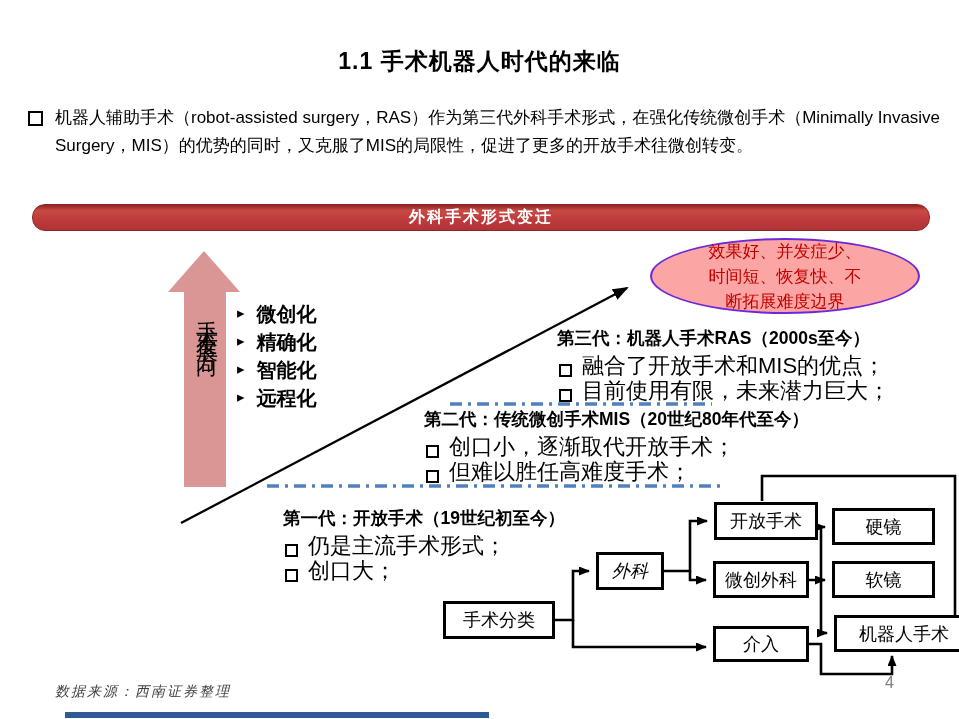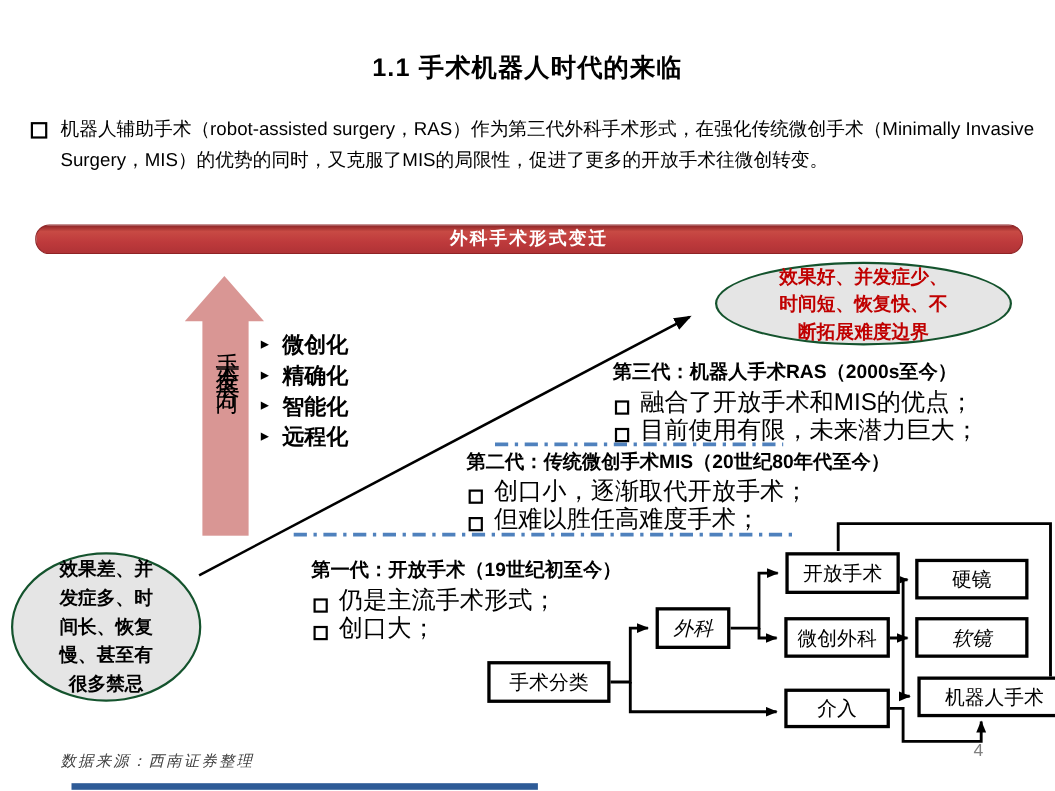--- a/index.html
+++ b/index.html
@@ -17,22 +17,22 @@
   svg.overlay{position:absolute;left:0;top:0;width:959px;height:719px;pointer-events:none;}
   
   .arrow-head{top:251px;left:168px;width:0;height:0;border-left:36px solid transparent;
               border-right:36px solid transparent;border-bottom:41px solid #d99694;}
   .arrow-shaft{top:291px;left:184px;width:42px;height:196px;background:#d99694;}
   .vlabel{top:303px;left:192px;width:30px;writing-mode:vertical-rl;text-orientation:upright;
           font-size:22px;letter-spacing:7px;font-weight:500;}
   .trend{top:300px;left:237px;font-size:20px;font-weight:bold;line-height:28px;}
   .trend .ti{display:flex;align-items:center;}
   .trend .tm{font-size:15px;margin-right:12px;transform:translateY(-1px);}
-  .ellipse{border-radius:50%;background:#e5e5e5;border:2px solid #14532d;box-sizing:border-box;
-           display:flex;align-items:center;justify-content:center;text-align:center;white-space:pre-line;font-weight:bold;}
+  .ellipse{border-radius:50%;background:#fca5a5;border:2px solid #6d28d9;box-sizing:border-box;
+           display:flex;align-items:center;justify-content:center;text-align:center;white-space:pre-line;}
   .ell-top{top:238px;left:650px;width:270px;height:76px;color:#c00000;font-size:17px;line-height:25px;}
   .ell-bot{top:502px;left:10px;width:173px;height:136px;color:#000;font-size:17px;line-height:26px;}
   .gen .gt{font-weight:bold;font-size:17.5px;margin-bottom:4px;}
   .gen .gi{display:flex;align-items:flex-end;font-size:22px;line-height:23px;margin-bottom:2px;}
   .gen .sq{flex:none;width:9px;height:9px;border:2.2px solid #000;margin:5px 10px 0 2px;}
   .gen1{top:506px;left:283px;}
   .gen2{top:407px;left:424px;}
   .gen3{top:326px;left:557px;}
   .fbox{border:3px solid #000;background:#fff;box-sizing:border-box;display:flex;align-items:center;
         justify-content:center;font-size:18px;z-index:3;}
@@ -100,25 +100,20 @@
       </div>
     <div class="ti">
         <span class="tm">▸</span>
         <span>远程化</span>
       </div>
   </div>
 
   <div class="abs ellipse ell-top">效果好、并发症少、
 时间短、恢复快、不
 断拓展难度边界</div>
-  <div class="abs ellipse ell-bot">效果差、并
-发症多、时
-间长、恢复
-慢、甚至有
-很多禁忌</div>
 
   <div class="abs gen gen3">
     <div class="gt">第三代：机器人手术RAS（2000s至今）</div>
     <div class="gi">
         <span class="sq"></span>
         <span>融合了开放手术和MIS的优点；</span>
       </div>
     <div class="gi">
         <span class="sq"></span>
         <span>目前使用有限，未来潜力巨大；</span>
@@ -146,20 +141,20 @@
         <span>创口大；</span>
       </div>
   </div>
 
   <div class="abs fbox" style="left:443px;top:601px;width:112px;height:38px;">手术分类</div>
   <div class="abs fbox" style="left:596px;top:552px;width:68px;height:38px;font-style:italic;">外科</div>
   <div class="abs fbox" style="left:714px;top:502px;width:104px;height:38px;">开放手术</div>
   <div class="abs fbox" style="left:713px;top:561px;width:96px;height:37px;">微创外科</div>
   <div class="abs fbox" style="left:713px;top:626px;width:96px;height:36px;">介入</div>
   <div class="abs fbox" style="left:832px;top:508px;width:103px;height:37px;">硬镜</div>
-  <div class="abs fbox" style="left:832px;top:561px;width:103px;height:37px;font-style:italic;">软镜</div>
+  <div class="abs fbox" style="left:832px;top:561px;width:103px;height:37px;">软镜</div>
   <div class="abs fbox" style="left:834px;top:615px;width:140px;height:37px;text-align:right;">机器人手术</div>
 
   <div class="abs src">数据来源：西南证券整理</div>
   <div class="abs pagenum">4</div>
   <div class="abs footbar"></div>
 
 </div>
 
 </body></html>

